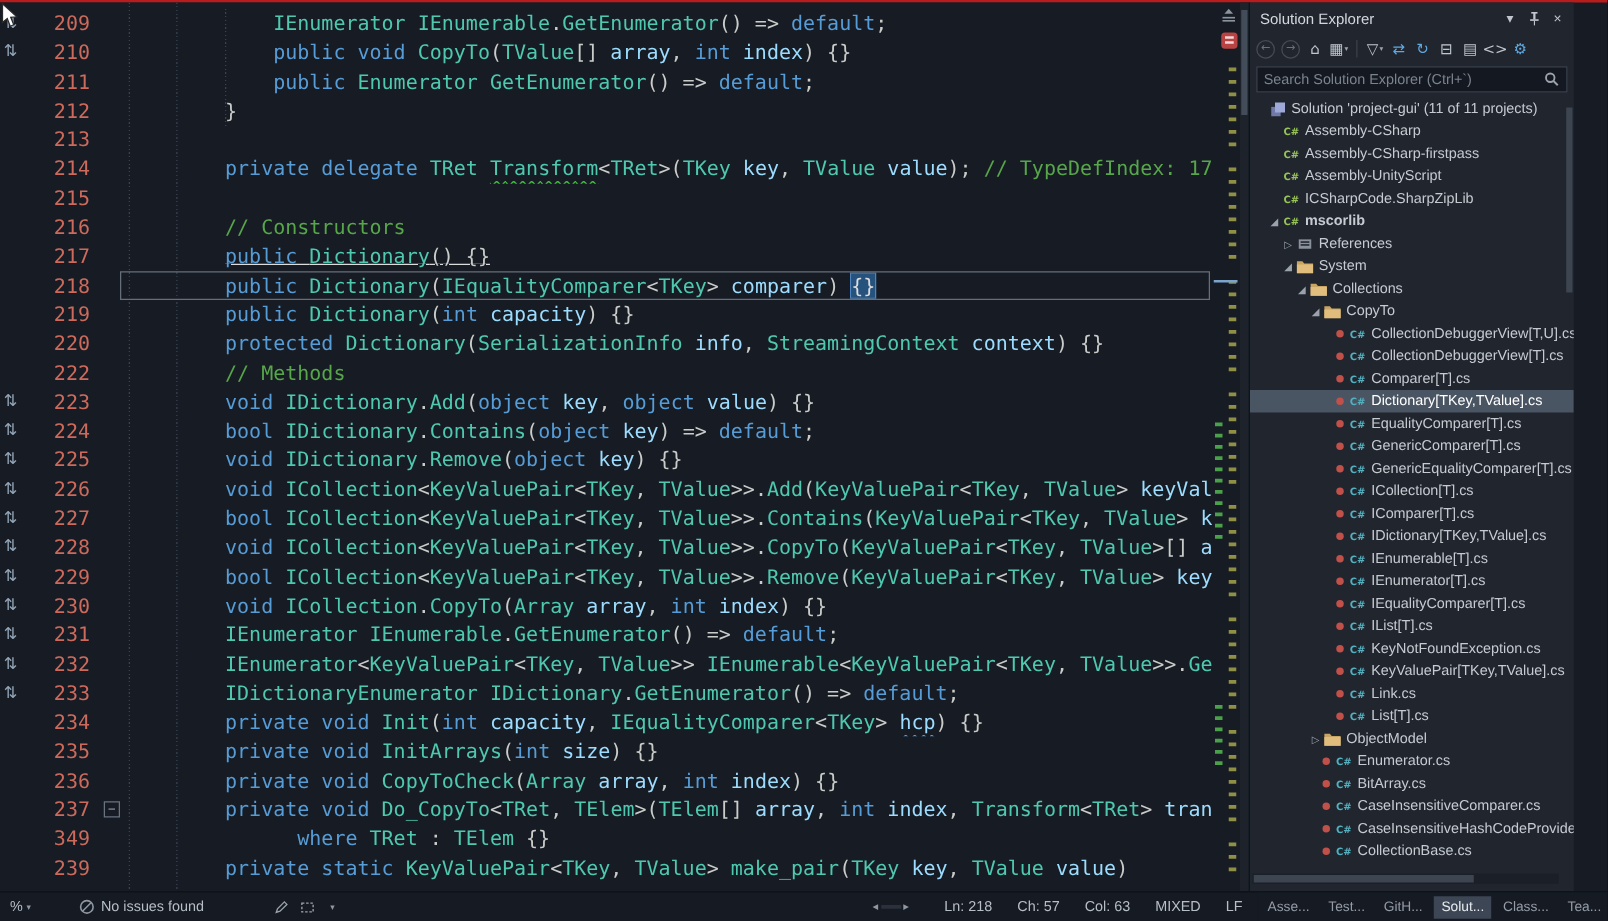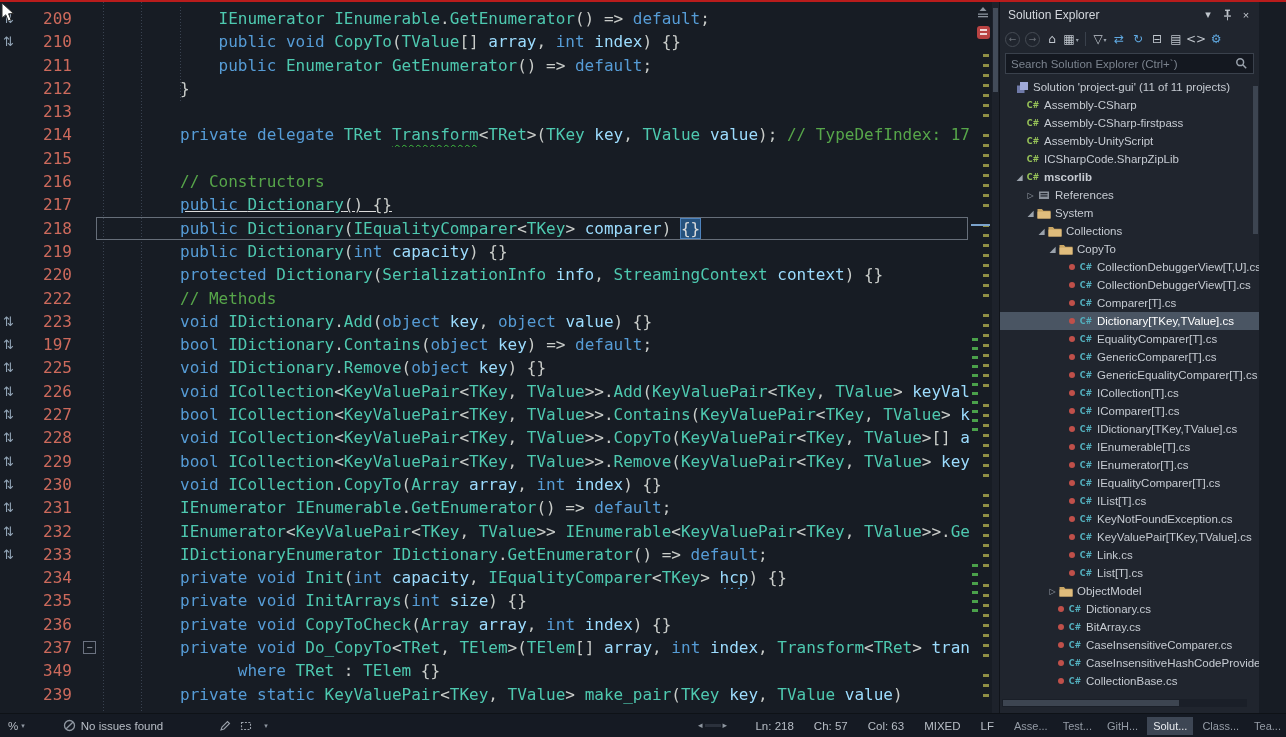--- a/index.html
+++ b/index.html
@@ -196,21 +196,21 @@
             <span class="lcode" style="padding-left: 78.04px;"><span class="tok-c">// Methods</span></span>
           </div>
           <div class="line">
             <span class="lglyph">⇅</span>
             <span class="lnum">223</span>
             <span class="lfold"></span>
             <span class="lcode" style="padding-left: 78.04px;"><span class="tok-k">void </span><span class="tok-t">IDictionary</span><span class="tok-o">.</span><span class="tok-m">Add</span><span class="tok-o">(</span><span class="tok-k">object </span><span class="tok-p">key</span><span class="tok-o">, </span><span class="tok-k">object </span><span class="tok-p">value</span><span class="tok-o">) {}</span></span>
           </div>
           <div class="line">
             <span class="lglyph">⇅</span>
-            <span class="lnum">197</span>
+            <span class="lnum">224</span>
             <span class="lfold"></span>
             <span class="lcode" style="padding-left: 78.04px;"><span class="tok-k">bool </span><span class="tok-t">IDictionary</span><span class="tok-o">.</span><span class="tok-m">Contains</span><span class="tok-o">(</span><span class="tok-k">object </span><span class="tok-p">key</span><span class="tok-o">) =&gt; </span><span class="tok-k">default</span><span class="tok-o">;</span></span>
           </div>
           <div class="line">
             <span class="lglyph">⇅</span>
             <span class="lnum">225</span>
             <span class="lfold"></span>
             <span class="lcode" style="padding-left: 78.04px;"><span class="tok-k">void </span><span class="tok-t">IDictionary</span><span class="tok-o">.</span><span class="tok-m">Remove</span><span class="tok-o">(</span><span class="tok-k">object </span><span class="tok-p">key</span><span class="tok-o">) {}</span></span>
           </div>
           <div class="line">
@@ -669,21 +669,21 @@
               </svg>
             </span>
             <span class="tlabel">ObjectModel</span>
           </div>
           <div class="trow" style="padding-left: 47px;">
             <span class="arrow"></span>
             <span class="tdot"></span>
             <span class="ticon">
               <span class="cs file">C#</span>
             </span>
-            <span class="tlabel">Dictionary.cs</span>
+            <span class="tlabel">Enumerator.cs</span>
           </div>
           <div class="trow" style="padding-left: 47px;">
             <span class="arrow"></span>
             <span class="tdot"></span>
             <span class="ticon">
               <span class="cs file">C#</span>
             </span>
             <span class="tlabel">BitArray.cs</span>
           </div>
           <div class="trow" style="padding-left: 47px;">

